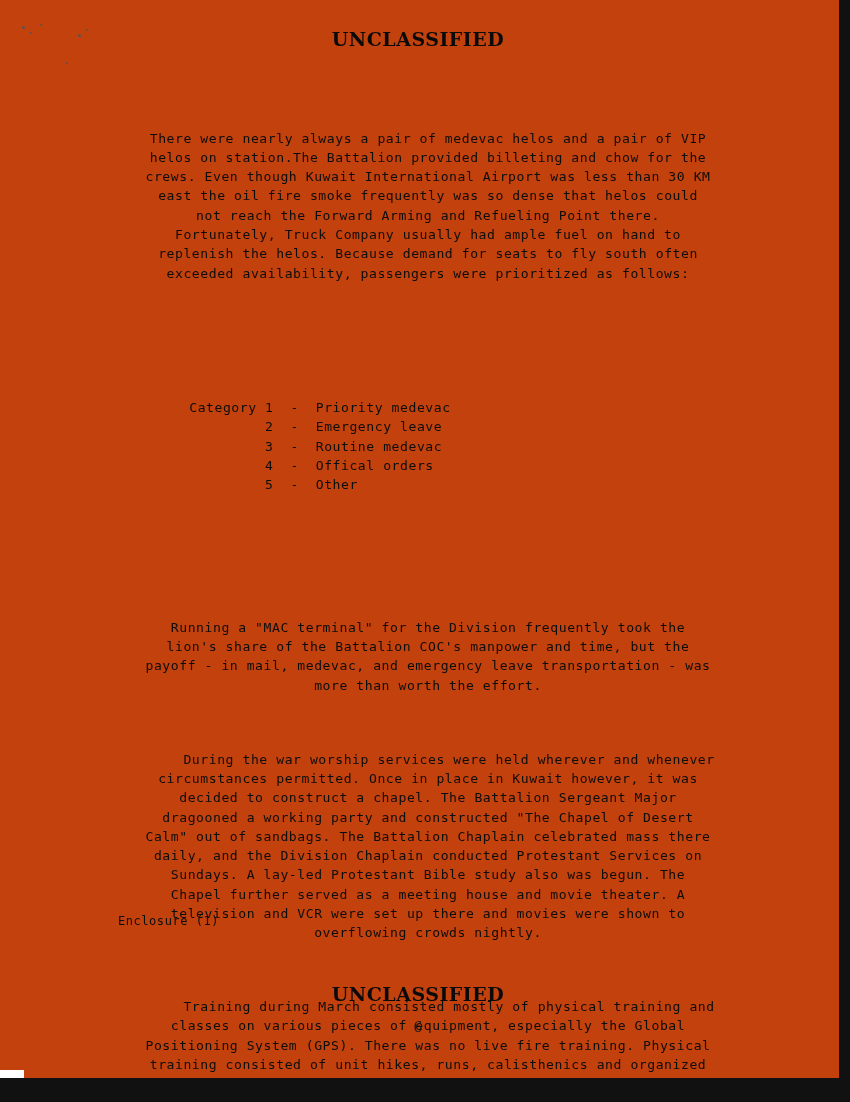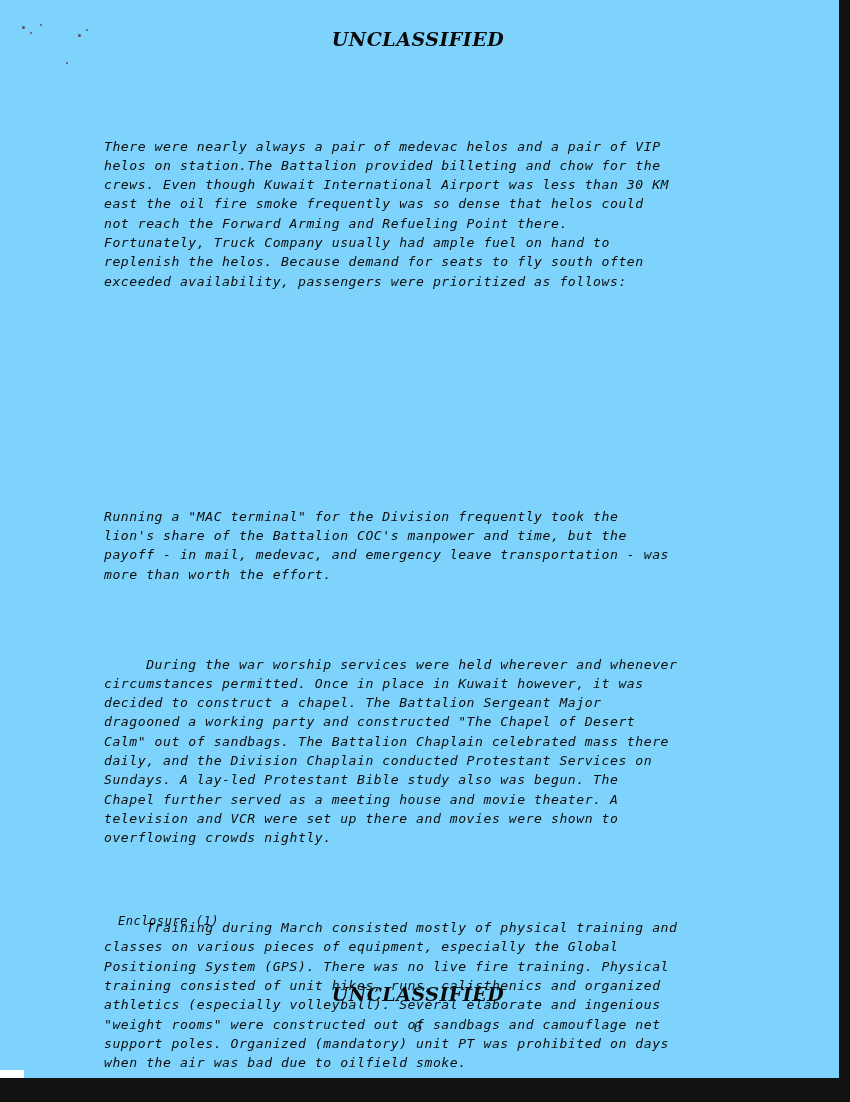--- a/index.html
+++ b/index.html
@@ -7,23 +7,22 @@
     padding: 0;
     background: #ffffff;
   }
   body {
     font-family: "DejaVu Sans Mono", monospace;
   }
   #page {
     position: relative;
     width: 850px;
     height: 1102px;
-    background: #7dd3fc;
+    background: #c2410c;
     overflow: hidden;
-    font-style: italic;
   }
   
   .edge-right {
     position: absolute;
     top: 0;
     right: 0;
     width: 11px;
     height: 1078px;
     background: #111111;
   }
@@ -81,21 +80,22 @@
     width: 680px;
     font-family: "DejaVu Sans Mono", monospace;
     font-size: 13.1px;
     line-height: 19.3px;
     color: #0d0d0d;
     letter-spacing: 0.55px;
     white-space: pre-wrap;
   }
   .para {
     white-space: pre-wrap;
-    margin: 16px;
+    margin: 8px;
+    text-align: center;
   }
   .gap-m { height: 30px; }
   .gap-l { height: 38px; }
 
   .cat-block {
     white-space: pre;
     font-size: 13.1px;
     line-height: 19.3px;
     letter-spacing: 0.55px;
   }
@@ -138,20 +138,25 @@
   <div class="body-text">
     <div class="para">There were nearly always a pair of medevac helos and a pair of VIP
 helos on station.The Battalion provided billeting and chow for the
 crews. Even though Kuwait International Airport was less than 30 KM
 east the oil fire smoke frequently was so dense that helos could
 not reach the Forward Arming and Refueling Point there.
 Fortunately, Truck Company usually had ample fuel on hand to
 replenish the helos. Because demand for seats to fly south often
 exceeded availability, passengers were prioritized as follows:</div>
     <div class="gap-m"></div>
+    <div class="cat-block">            Category 1  -  Priority medevac
+                     2  -  Emergency leave
+                     3  -  Routine medevac
+                     4  -  Offical orders
+                     5  -  Other</div>
     <div class="gap-l"></div>
     <div class="para">Running a "MAC terminal" for the Division frequently took the
 lion's share of the Battalion COC's manpower and time, but the
 payoff - in mail, medevac, and emergency leave transportation - was
 more than worth the effort.</div>
     <div class="para">     During the war worship services were held wherever and whenever
 circumstances permitted. Once in place in Kuwait however, it was
 decided to construct a chapel. The Battalion Sergeant Major
 dragooned a working party and constructed "The Chapel of Desert
 Calm" out of sandbags. The Battalion Chaplain celebrated mass there

